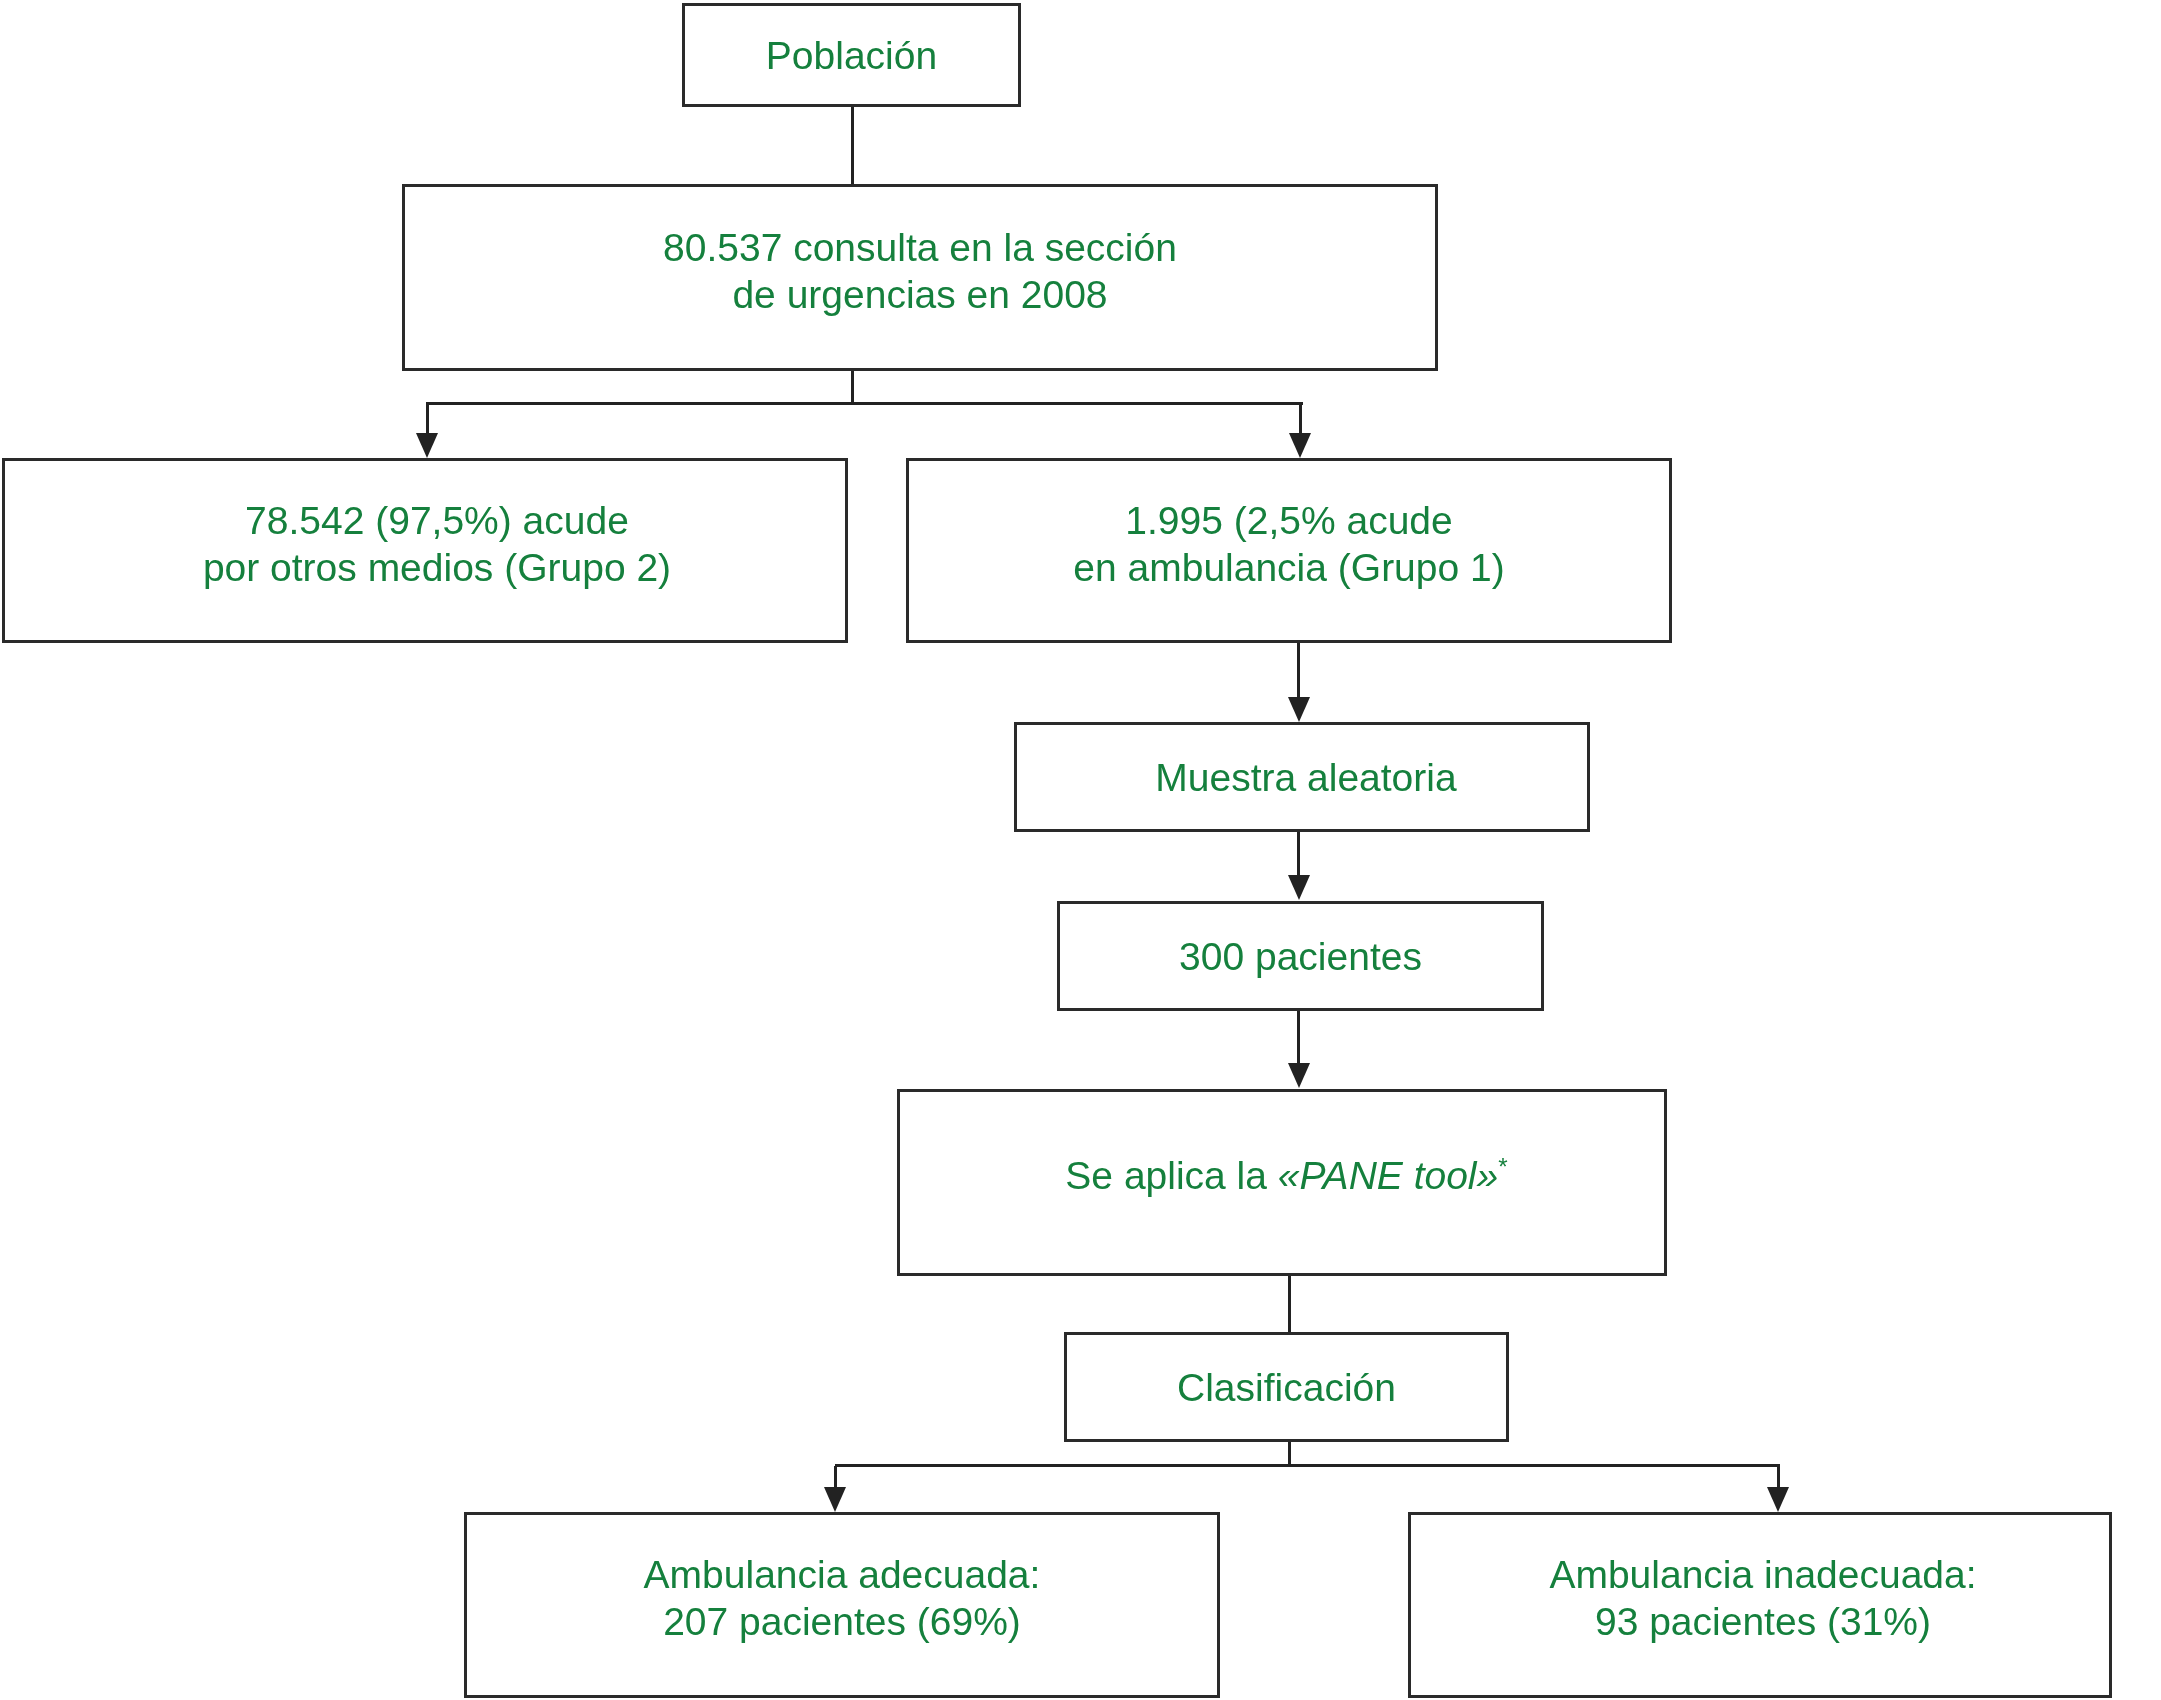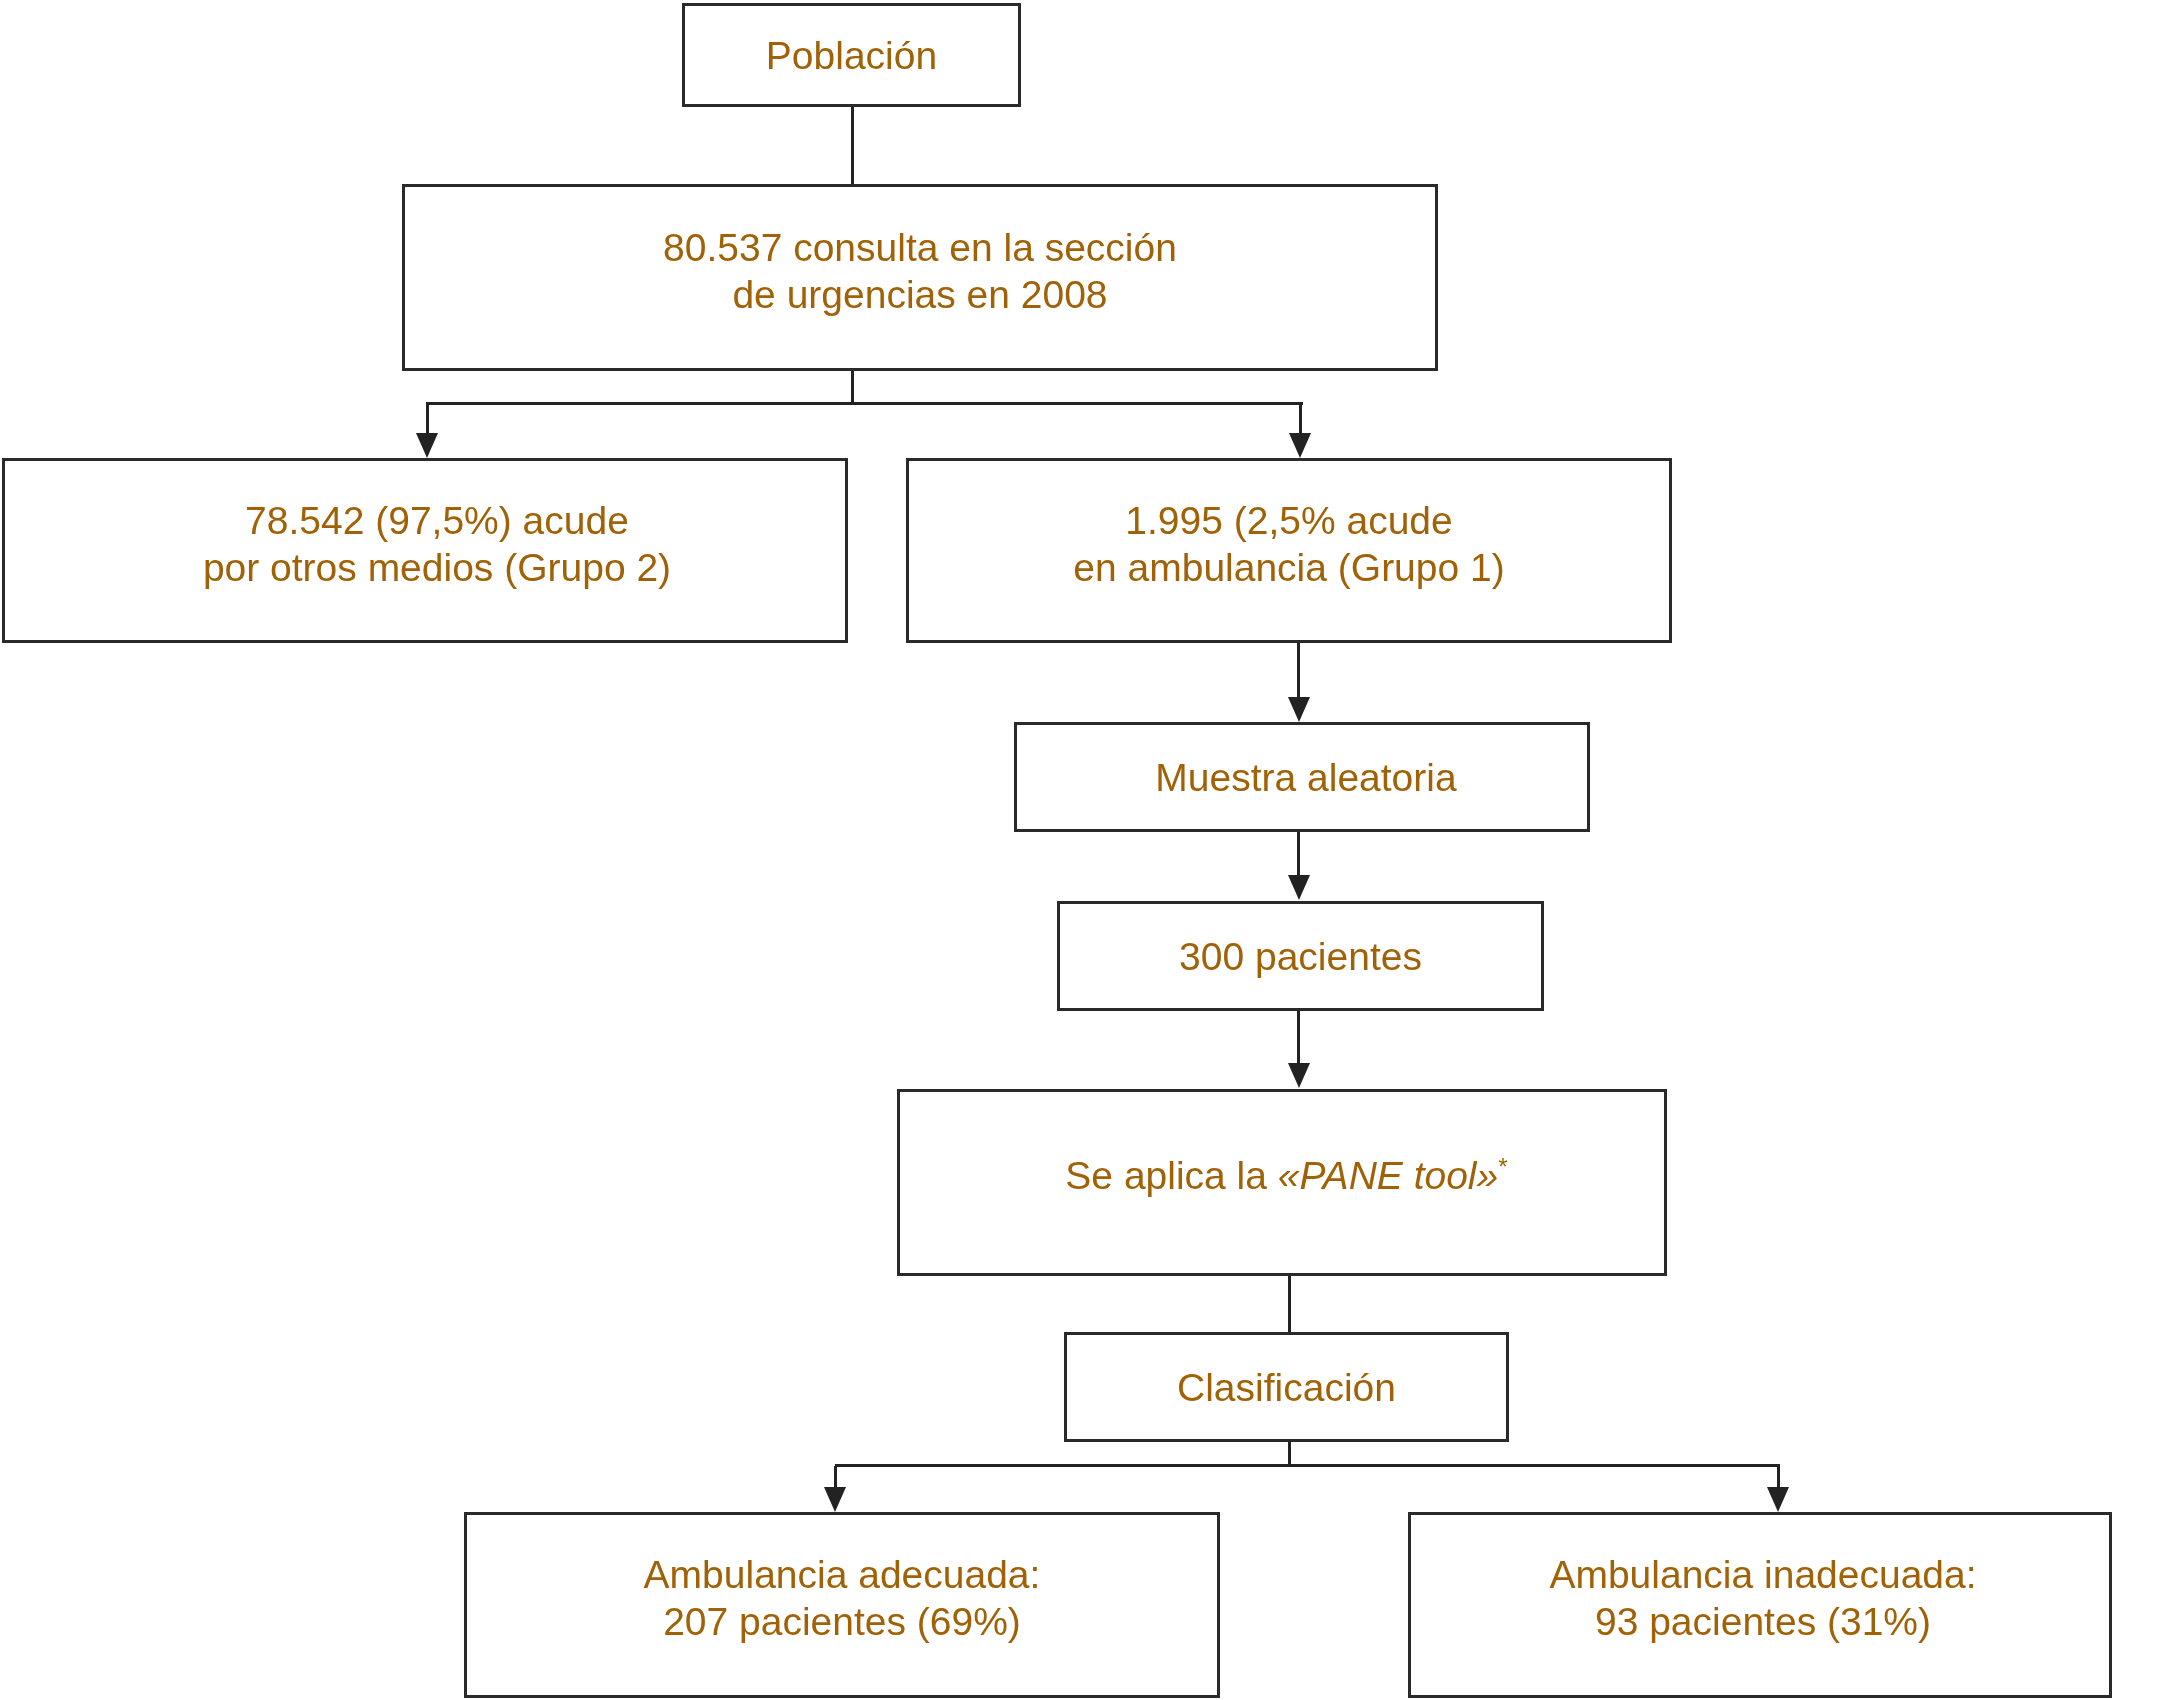--- a/index.html
+++ b/index.html
@@ -19,21 +19,21 @@
     position: absolute;
     box-sizing: border-box;
     border: 3px solid #2a2a2a;
     background: #ffffff;
     display: flex;
     align-items: center;
     justify-content: center;
     text-align: center;
     font-size: 39px;
     line-height: 47px;
-    color: #a16207;
+    color: #15803d;
   }
   .box.two { padding-bottom: 13.3px; }
   .ln { display: block; }
   .box-text.left-block { text-align: left; display: inline-block; margin-left: 9px; }
   .it { font-style: italic; }
   .sup {
     font-size: 0.62em;
     vertical-align: super;
     line-height: 0;
   }

